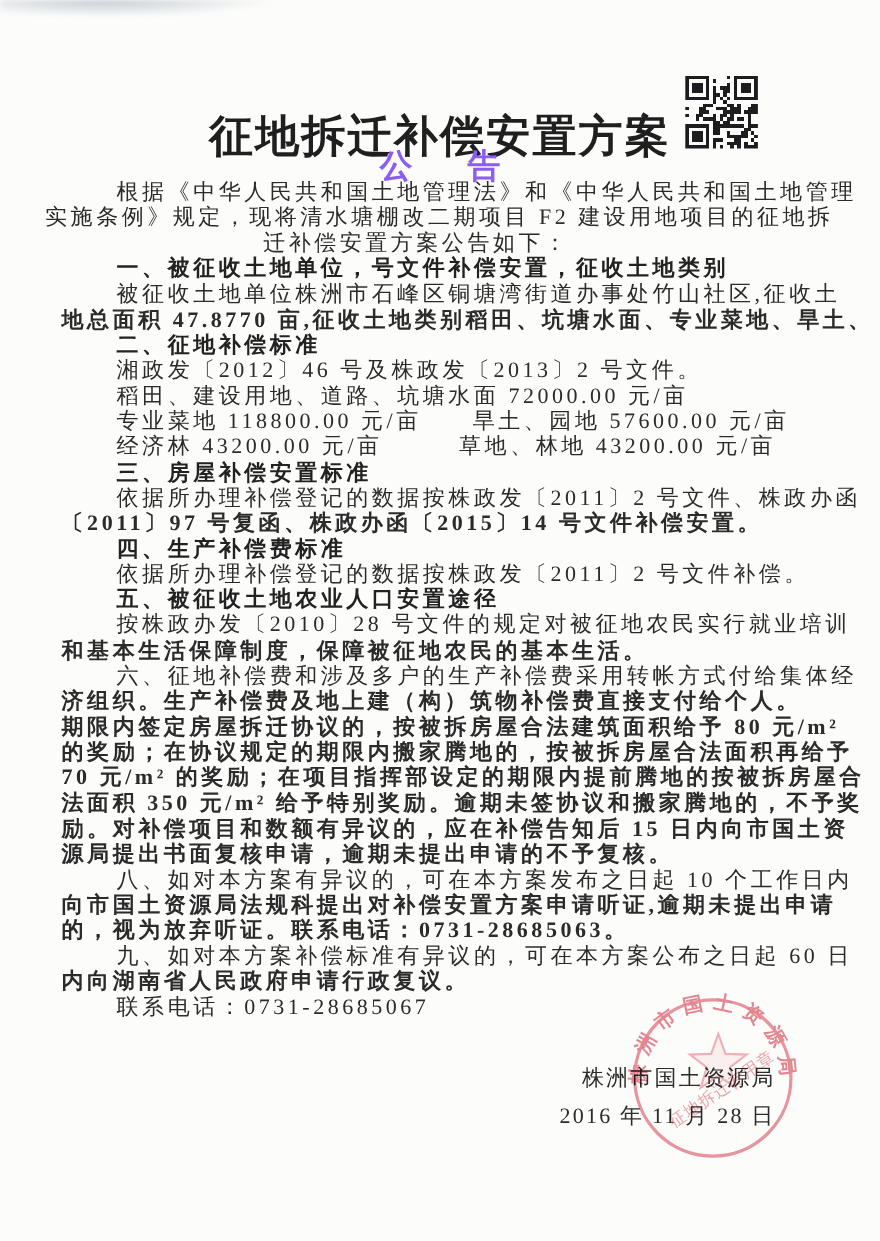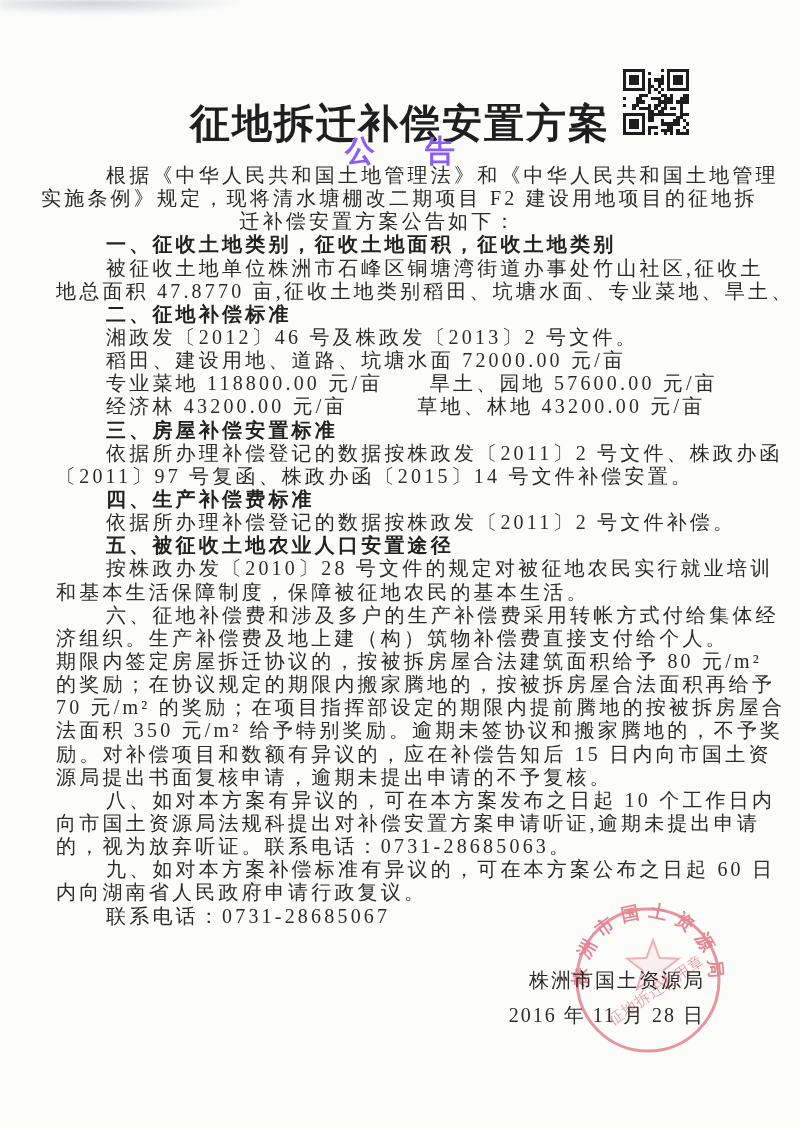--- a/index.html
+++ b/index.html
@@ -44,21 +44,21 @@
   }
   .doc-body {
     position: absolute; top: 164px; left: 0;
     width: 716px;
     font-size: 20px;
     line-height: 23.15px;
     letter-spacing: 3.2px;
   }
   .line { white-space: nowrap; height: 23.15px; }
   .line.indent     { padding-left: 106px; }
-  .line.wrap       { padding-left: 56px; }
+  .line.wrap       { padding-left: 56px; font-weight: bold; }
   .line.wrap-first { padding-left: 41px; text-align: center; }
   .line.bold       { font-weight: bold; color:#222; }
   .sig-block {
     position: absolute; top: 963px; right: 95px;
     text-align: right;
     font-size: 20px;
     line-height: 35px;
     letter-spacing: 2px;
     color: #2b2b2b;
     white-space: nowrap;
@@ -303,21 +303,21 @@
       <rect x="20" y="20" width="1" height="1" fill="#1d1d1f"></rect>
     </svg>
 
   <h1 class="title">征地拆迁补偿安置方案</h1>
   <h2 class="subtitle">公　告</h2>
 
   <div class="doc-body" id="doc-lines">
       <div class="line indent">根据《中华人民共和国土地管理法》和《中华人民共和国土地管理</div>
       <div class="line wrap-first">实施条例》规定，现将清水塘棚改二期项目 F2 建设用地项目的征地拆</div>
       <div class="line wrap-first">迁补偿安置方案公告如下：</div>
-      <div class="line indent bold">一、征收土地类别，征收土地面积，征收土地类别</div>
+      <div class="line indent bold">一、被征收土地单位，号文件补偿安置，征收土地类别</div>
       <div class="line indent">被征收土地单位株洲市石峰区铜塘湾街道办事处竹山社区,征收土</div>
       <div class="line wrap">地总面积 47.8770 亩,征收土地类别稻田、坑塘水面、专业菜地、旱土、</div>
       <div class="line indent bold">二、征地补偿标准</div>
       <div class="line indent">湘政发〔2012〕46 号及株政发〔2013〕2 号文件。</div>
       <div class="line indent">稻田、建设用地、道路、坑塘水面 72000.00 元/亩</div>
       <div class="line indent">专业菜地 118800.00 元/亩　　旱土、园地 57600.00 元/亩</div>
       <div class="line indent">经济林 43200.00 元/亩　　　草地、林地 43200.00 元/亩</div>
       <div class="line indent bold">三、房屋补偿安置标准</div>
       <div class="line indent">依据所办理补偿登记的数据按株政发〔2011〕2 号文件、株政办函</div>
       <div class="line wrap">〔2011〕97 号复函、株政办函〔2015〕14 号文件补偿安置。</div>

